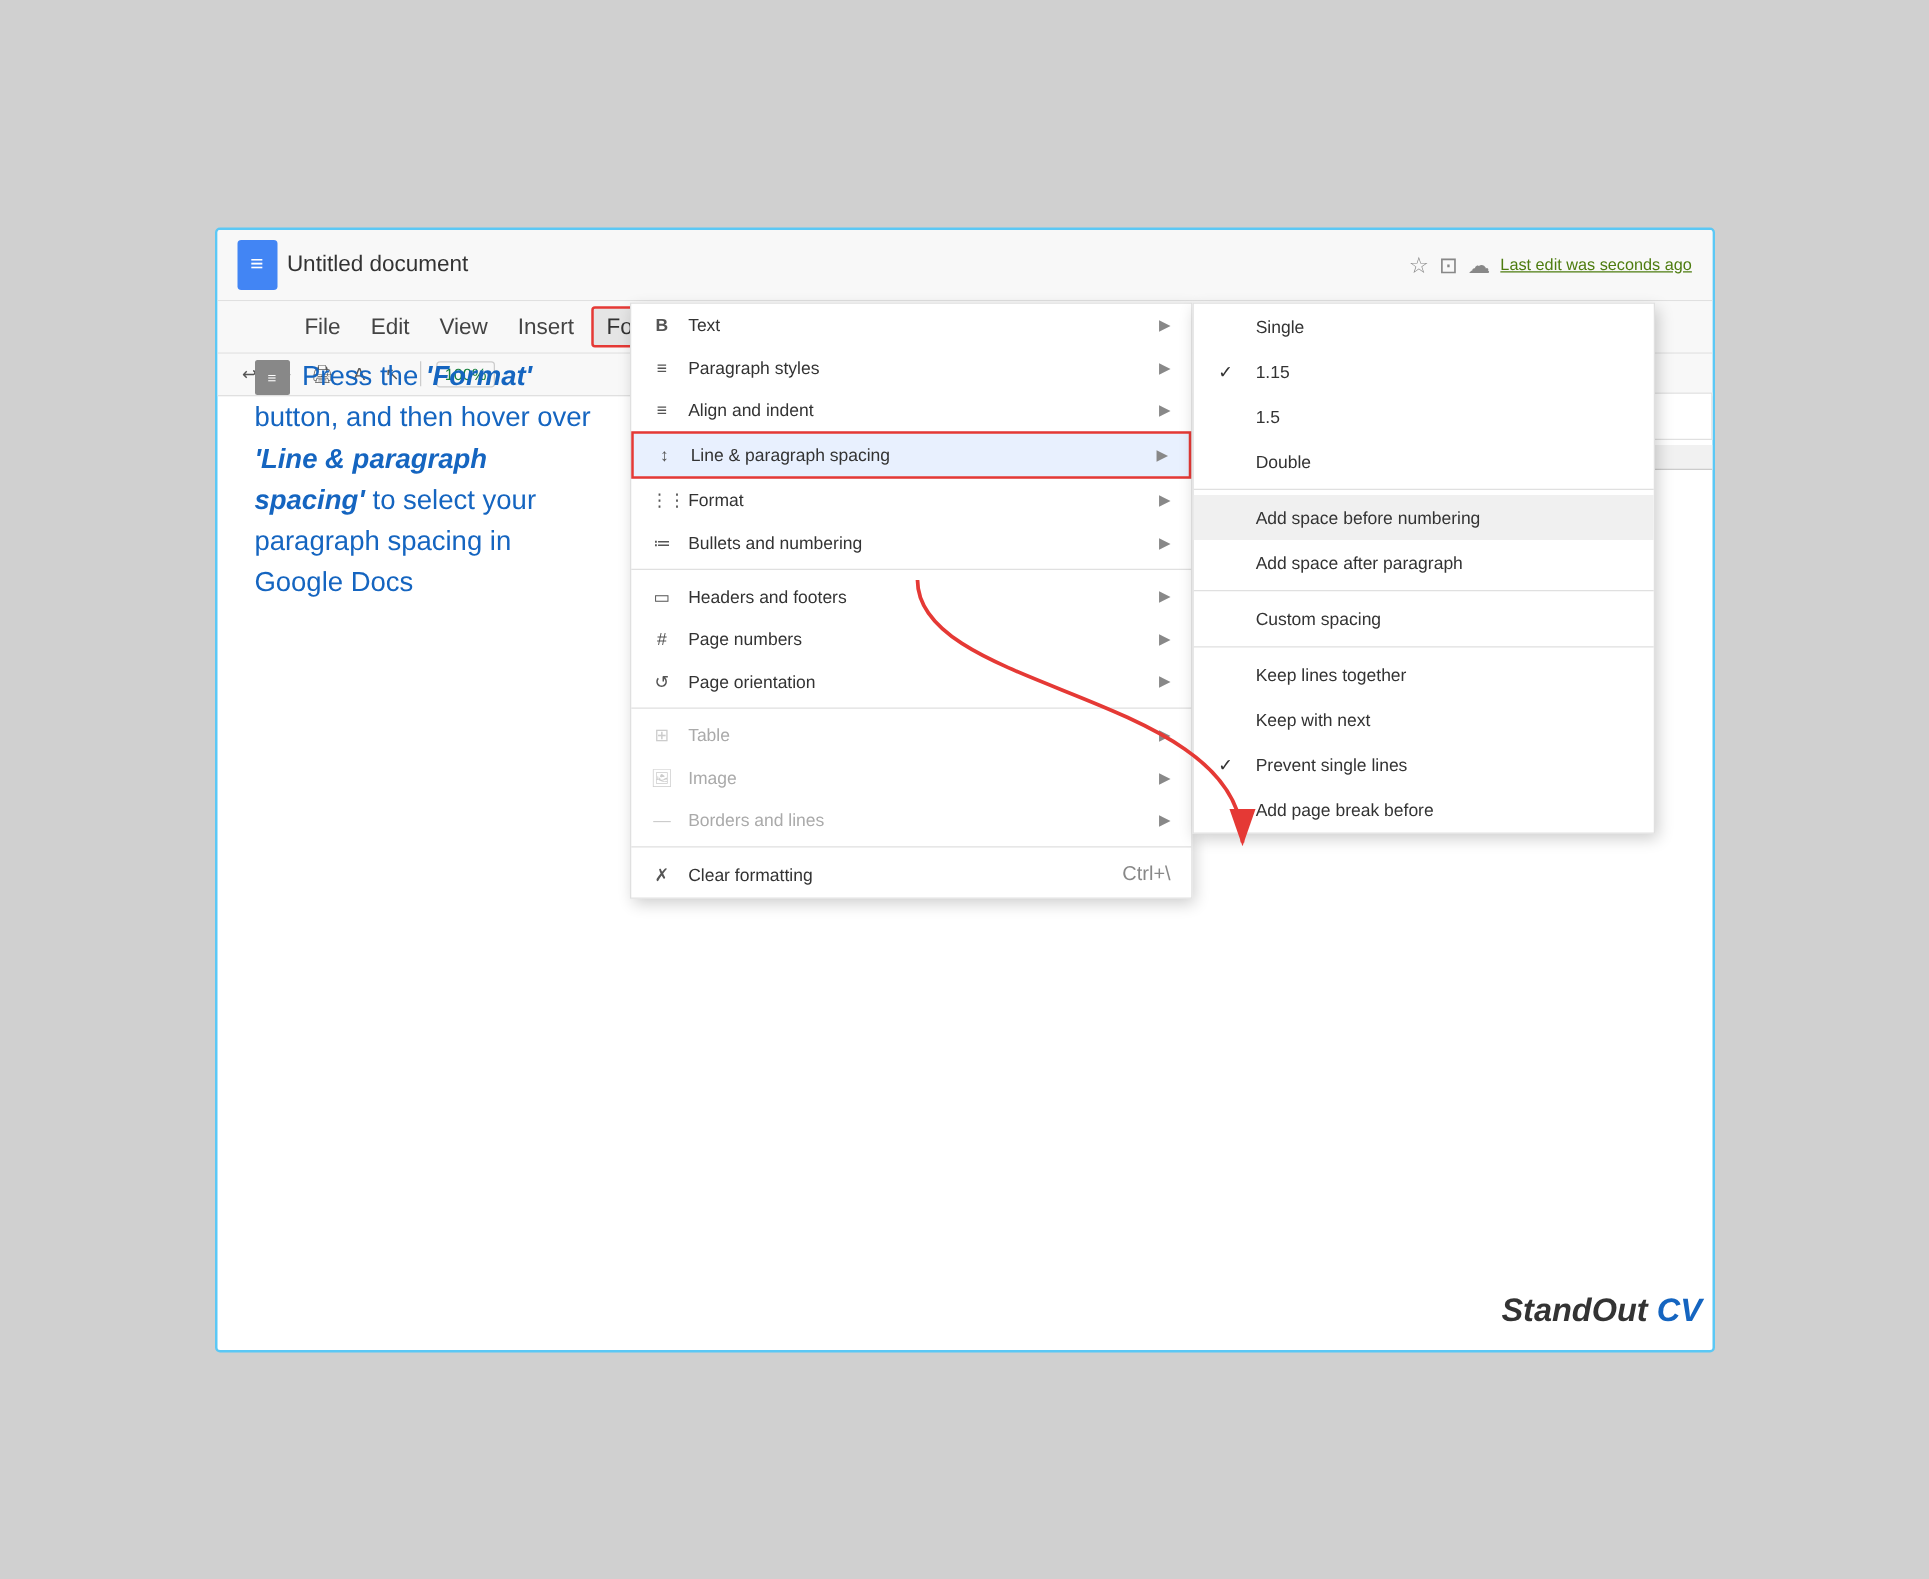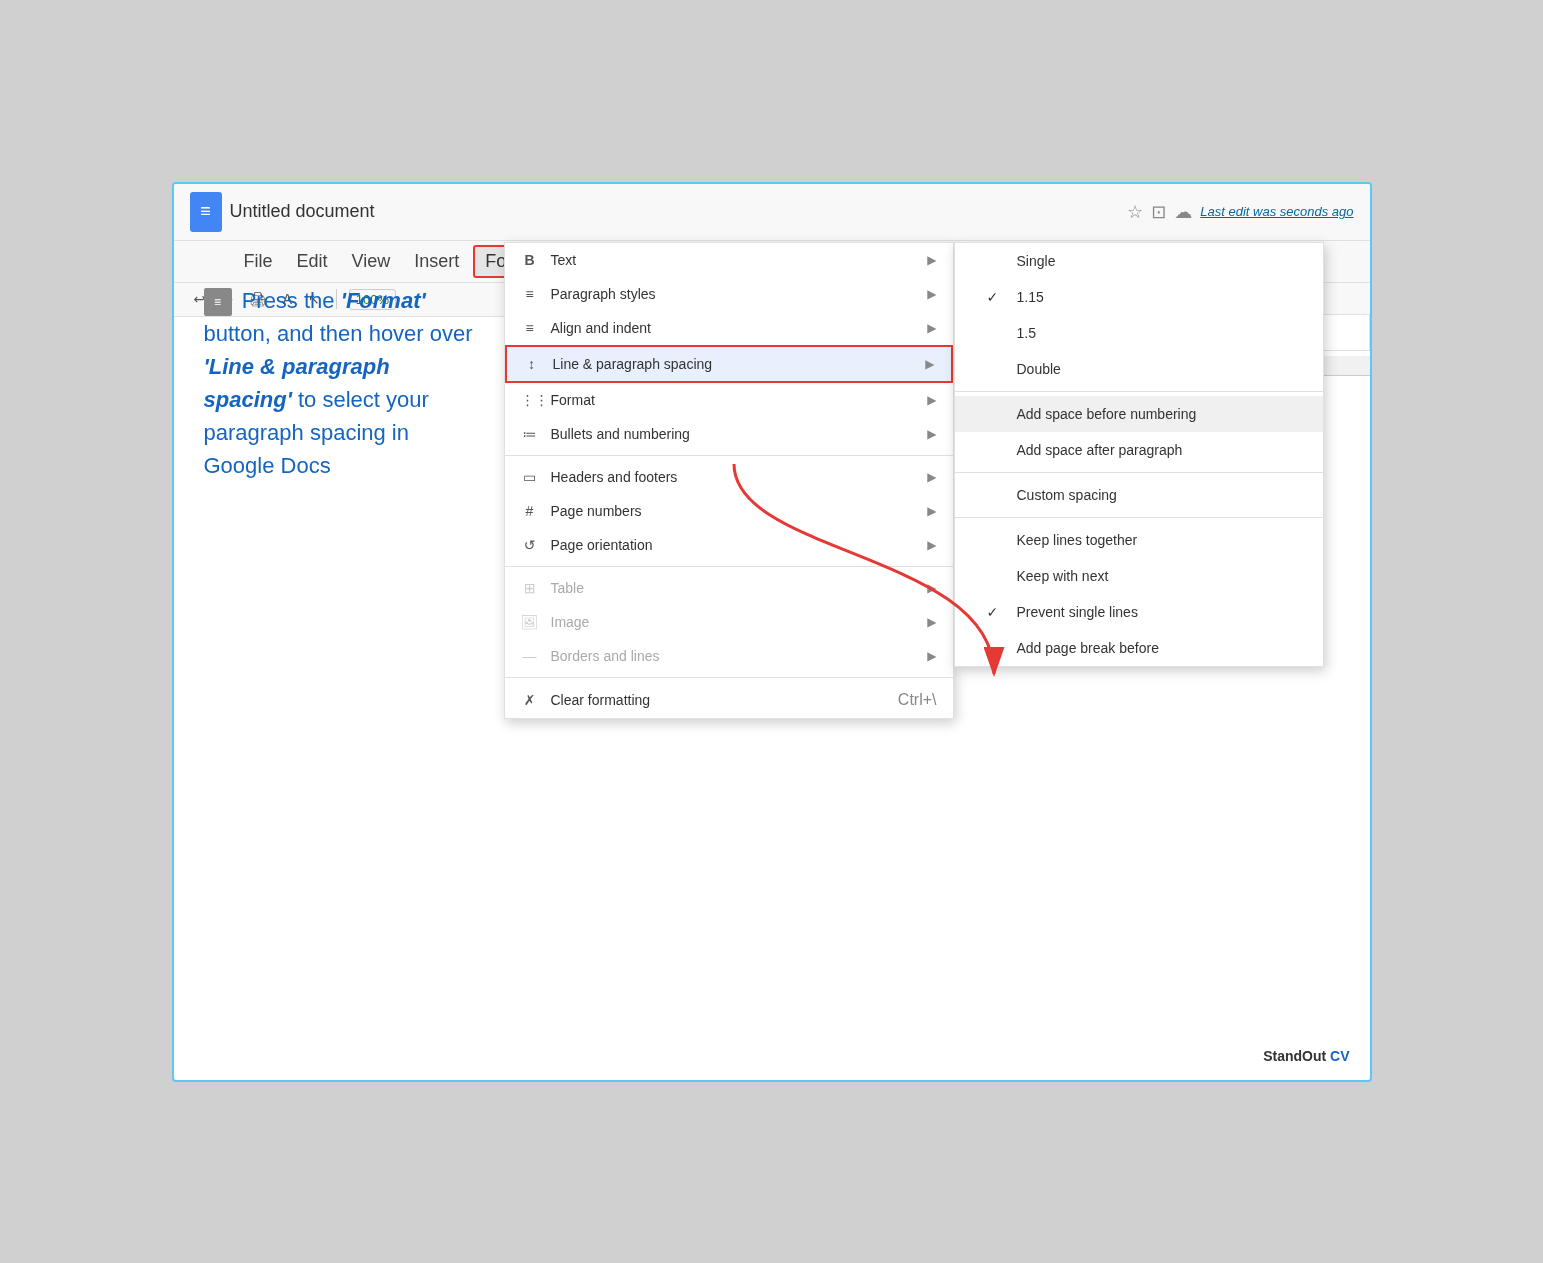--- a/index.html
+++ b/index.html
@@ -40,25 +40,24 @@
       justify-content: center;
       color: white;
       font-size: 18px;
     }
     .title-text {
       font-size: 18px;
       color: #333;
       flex: 1;
     }
     .last-edit {
-      color: #0369a1;
+      color: #4d7c0f;
       font-size: 13px;
       text-decoration: underline;
       margin-left: auto;
-      font-style: italic;
     }
     
     .menu-bar {
       background: #f8f8f8;
       padding: 4px 60px;
       display: flex;
       align-items: center;
       gap: 4px;
       border-bottom: 1px solid #e0e0e0;
     }
@@ -203,21 +202,21 @@
       left: 780px;
       width: 370px;
       background: #fff;
       border: 1px solid #e0e0e0;
       box-shadow: 2px 4px 12px rgba(0,0,0,0.2);
       z-index: 10;
     }
     .submenu-item {
       display: flex;
       align-items: center;
-      padding: 10px 32px;
+      padding: 10px 20px;
       font-size: 14px;
       color: #333;
       cursor: pointer;
       gap: 10px;
     }
     .submenu-item.highlighted { background: #e8e8e8; }
     .submenu-item .check { width: 20px; color: #333; }
     .submenu-divider { height: 1px; background: #e0e0e0; margin: 4px 0; }
     svg.arrow-svg {
       position: absolute;
@@ -227,24 +226,25 @@
       height: 380px;
       z-index: 20;
       pointer-events: none;
       overflow: visible;
     }
 
     
     .logo-area {
       position: absolute;
       bottom: 16px;
-      right: 20px;
-      font-size: 14px;
+      right: 8px;
+      font-size: 26px;
       font-weight: bold;
       color: #333;
+      font-style: italic;
     }
     .logo-area span.blue { color: #1565c0; }
   </style>
 </head>
 <body>
 
 <div class="screenshot-container">
 
   <div class="title-bar">
     <div class="doc-icon">≡</div>

